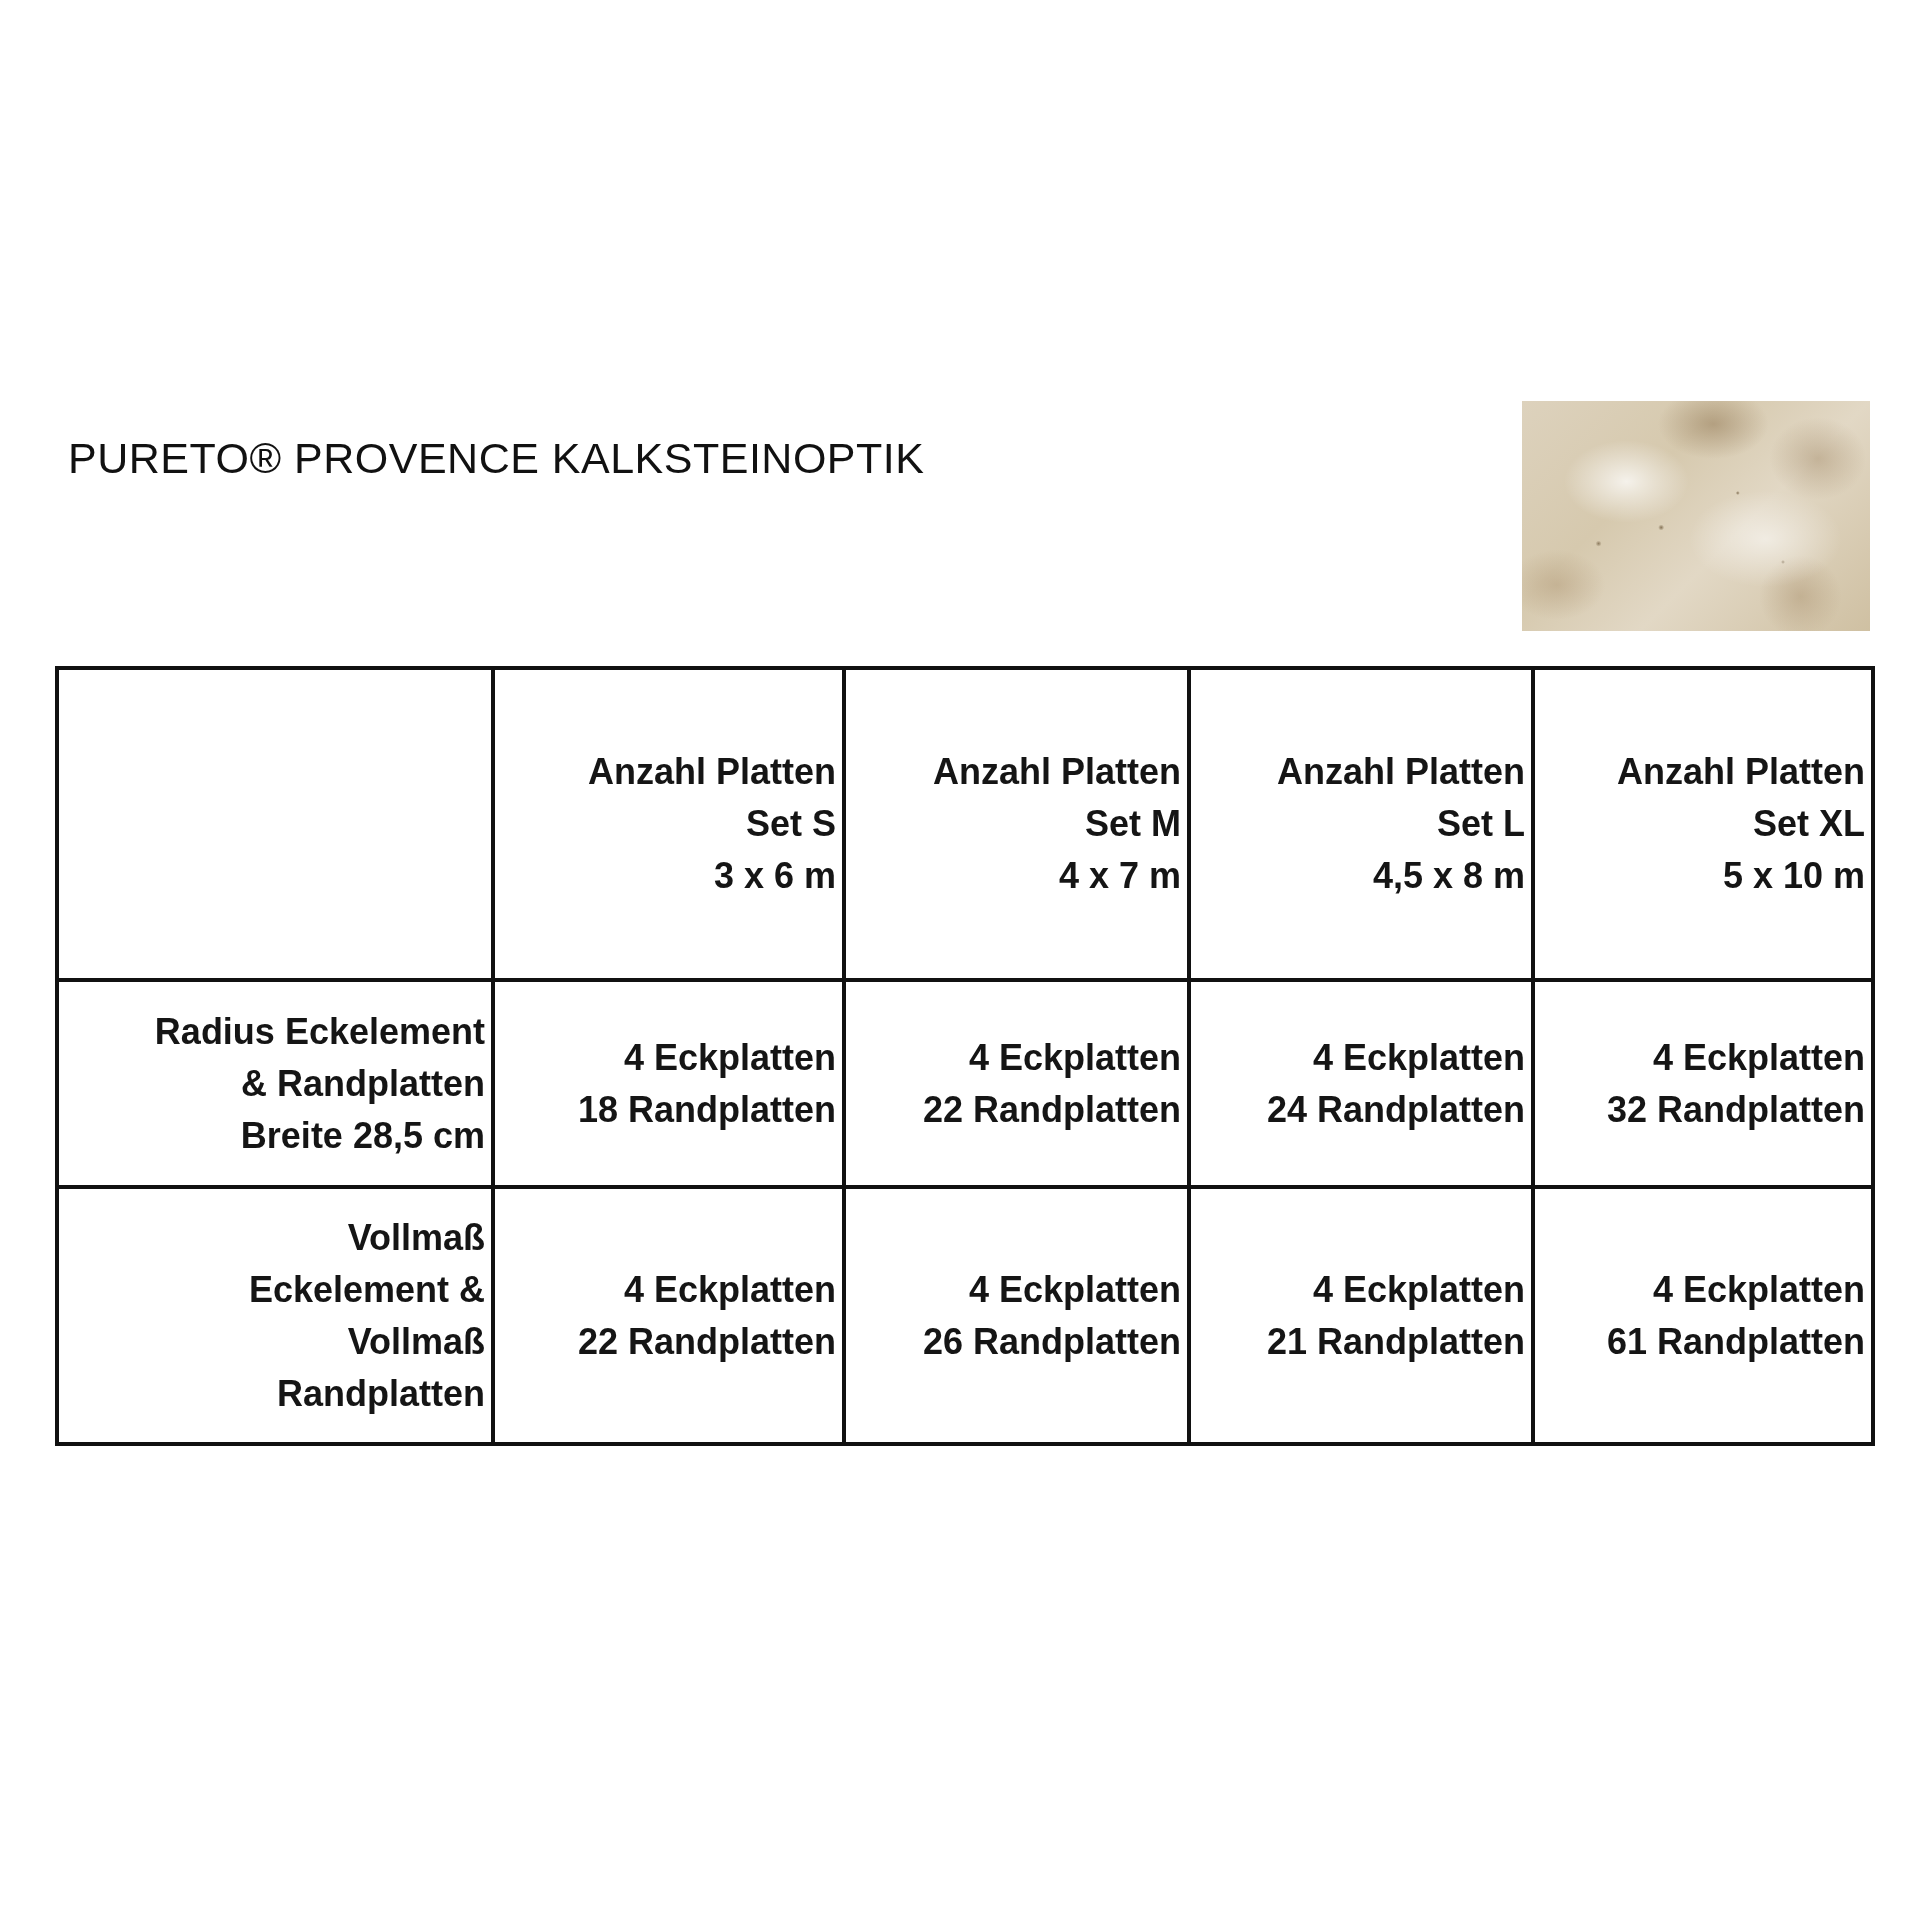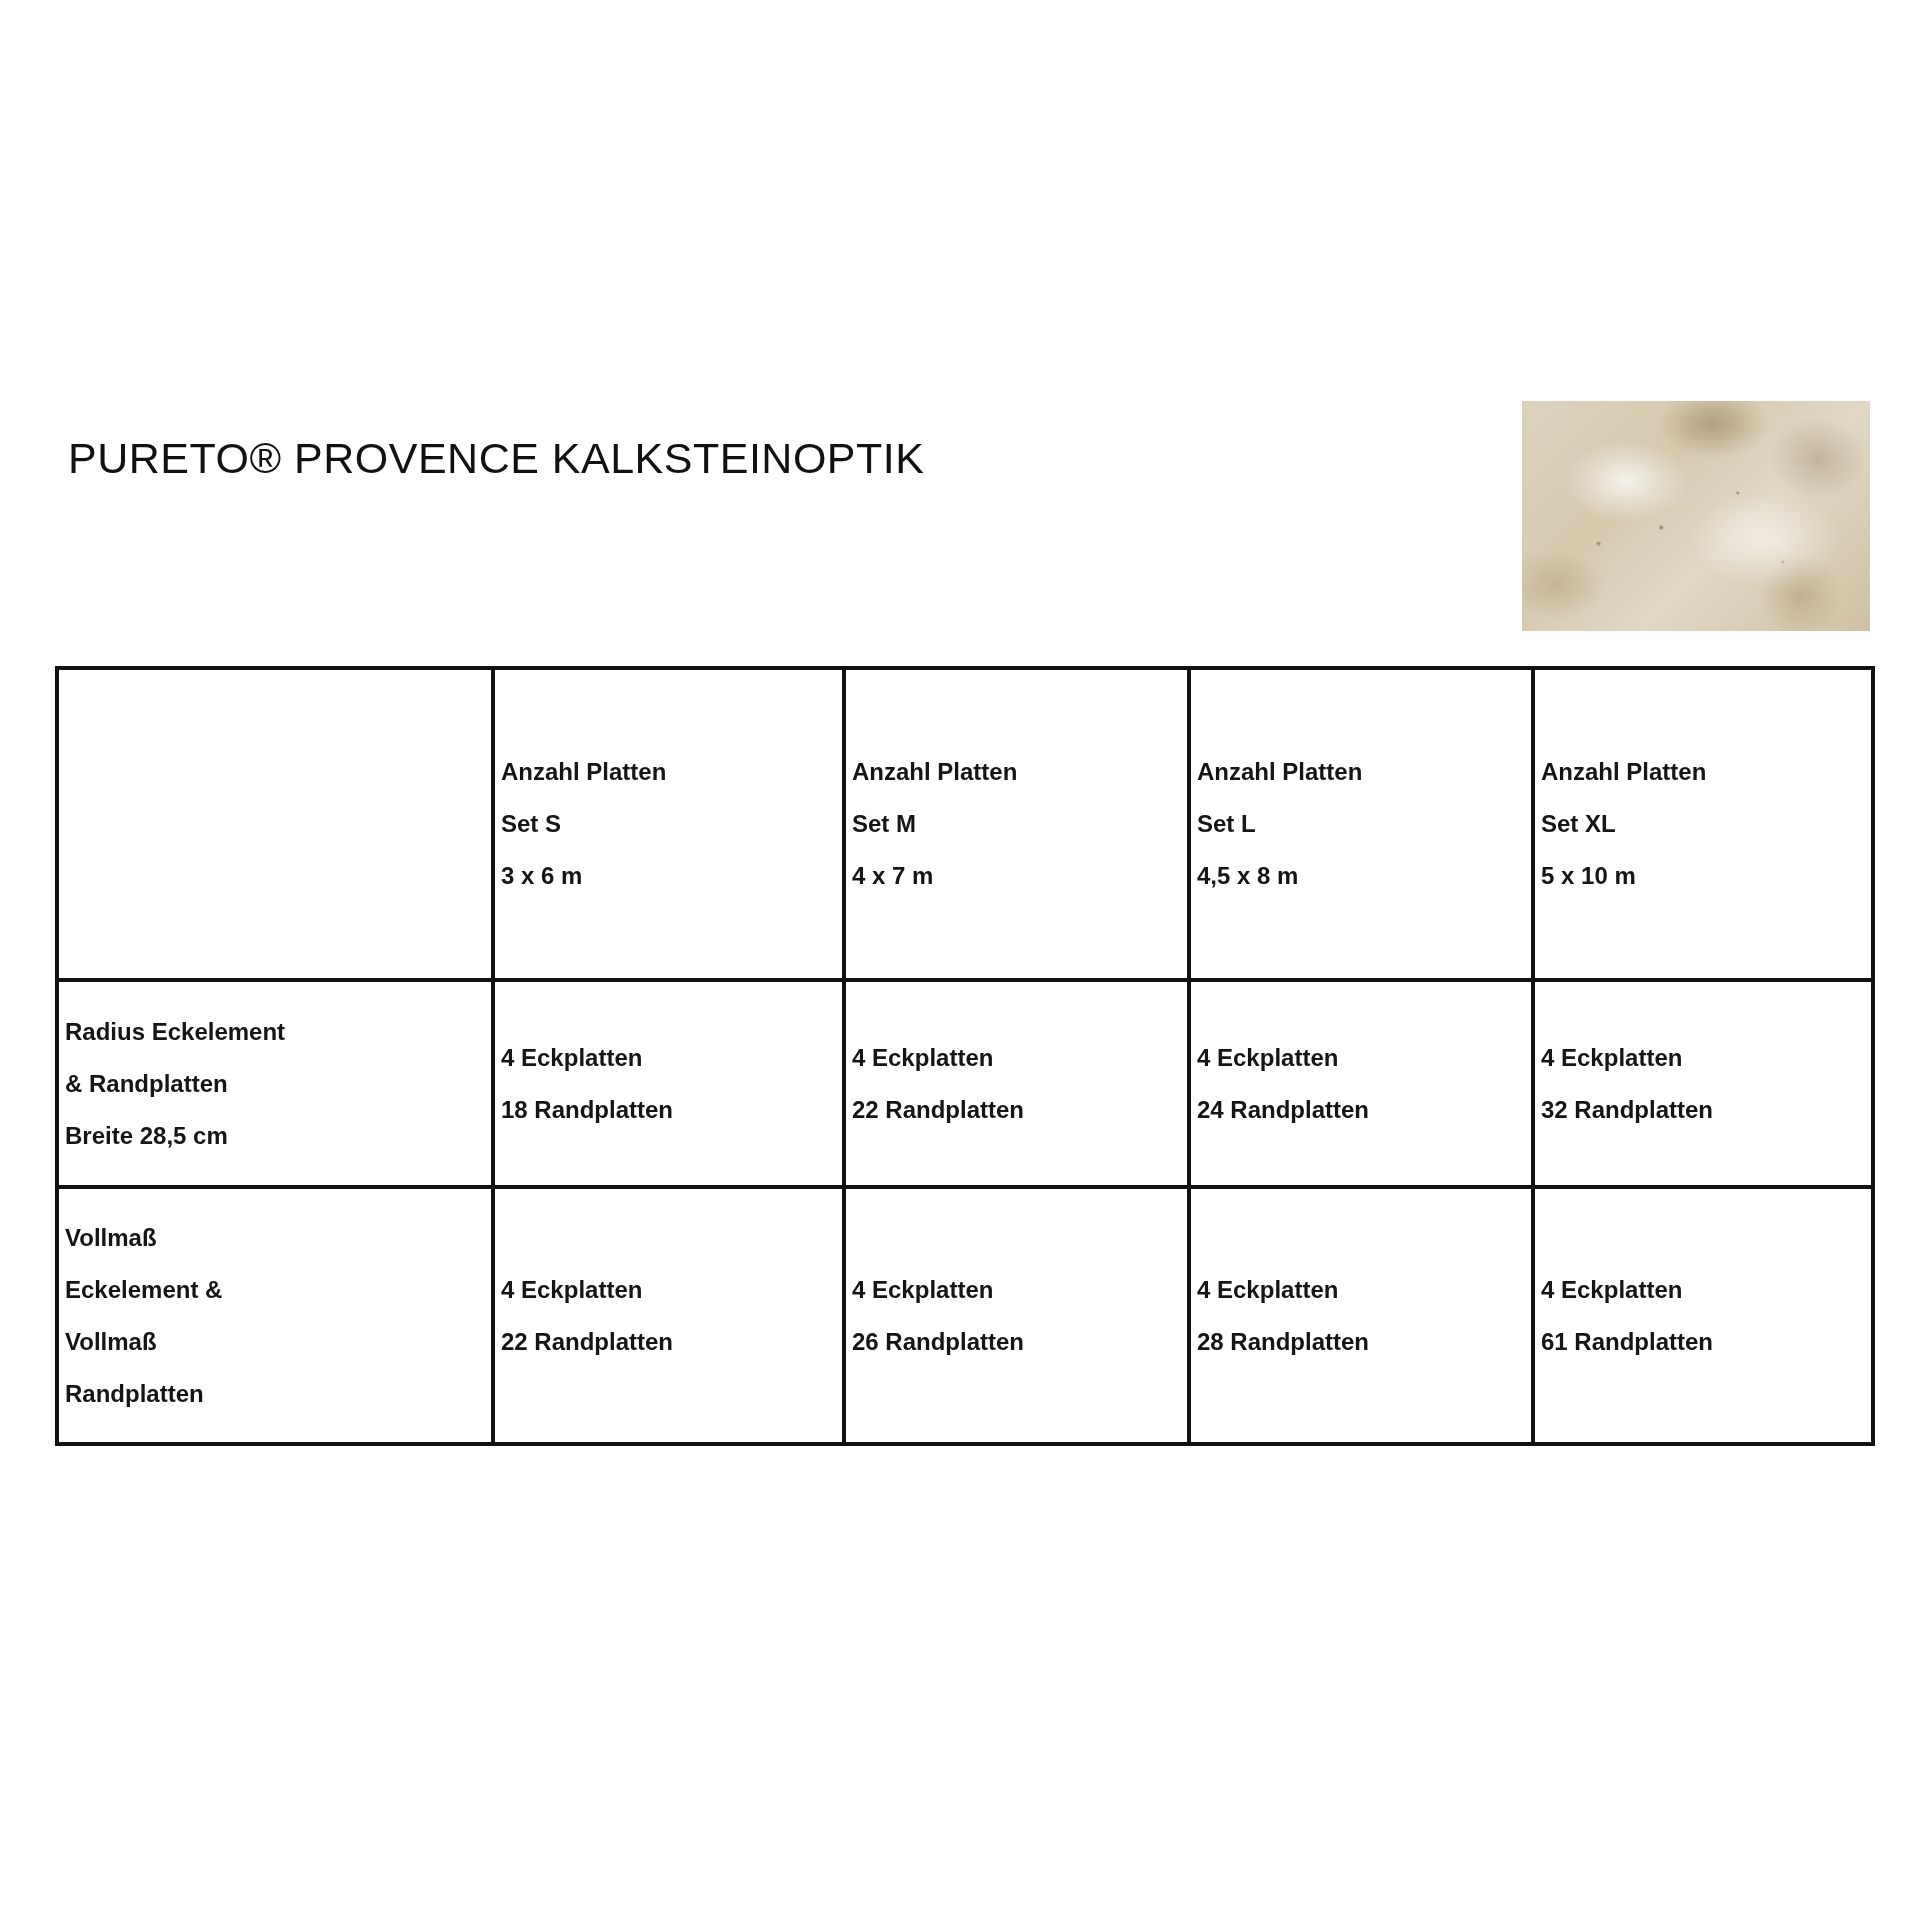--- a/index.html
+++ b/index.html
@@ -56,24 +56,24 @@
       height: 776px;
     }
     table {
       width: 100%;
       height: 100%;
       border-collapse: collapse;
       table-layout: fixed;
     }
     td, th {
       border: 4px solid #111111;
-      text-align: left;
+      text-align: right;
       vertical-align: middle;
       padding: 0 6px;
-      font-size: 24px;
+      font-size: 36px;
       line-height: 52px;
       color: #151515;
     }
     th {
       font-weight: 600;
     }
     th.row-label {
       font-weight: 700;
     }
     td.cell {
@@ -166,21 +166,21 @@
       <td class="cell">
         <span class="line">4 Eckplatten</span>
         <span class="line">22 Randplatten</span>
       </td>
       <td class="cell">
         <span class="line">4 Eckplatten</span>
         <span class="line">26 Randplatten</span>
       </td>
       <td class="cell">
         <span class="line">4 Eckplatten</span>
-        <span class="line">28 Randplatten</span>
+        <span class="line">21 Randplatten</span>
       </td>
       <td class="cell">
         <span class="line">4 Eckplatten</span>
         <span class="line">61 Randplatten</span>
       </td>
     </tr>
   </tbody>
     </table>
 </div>
 

